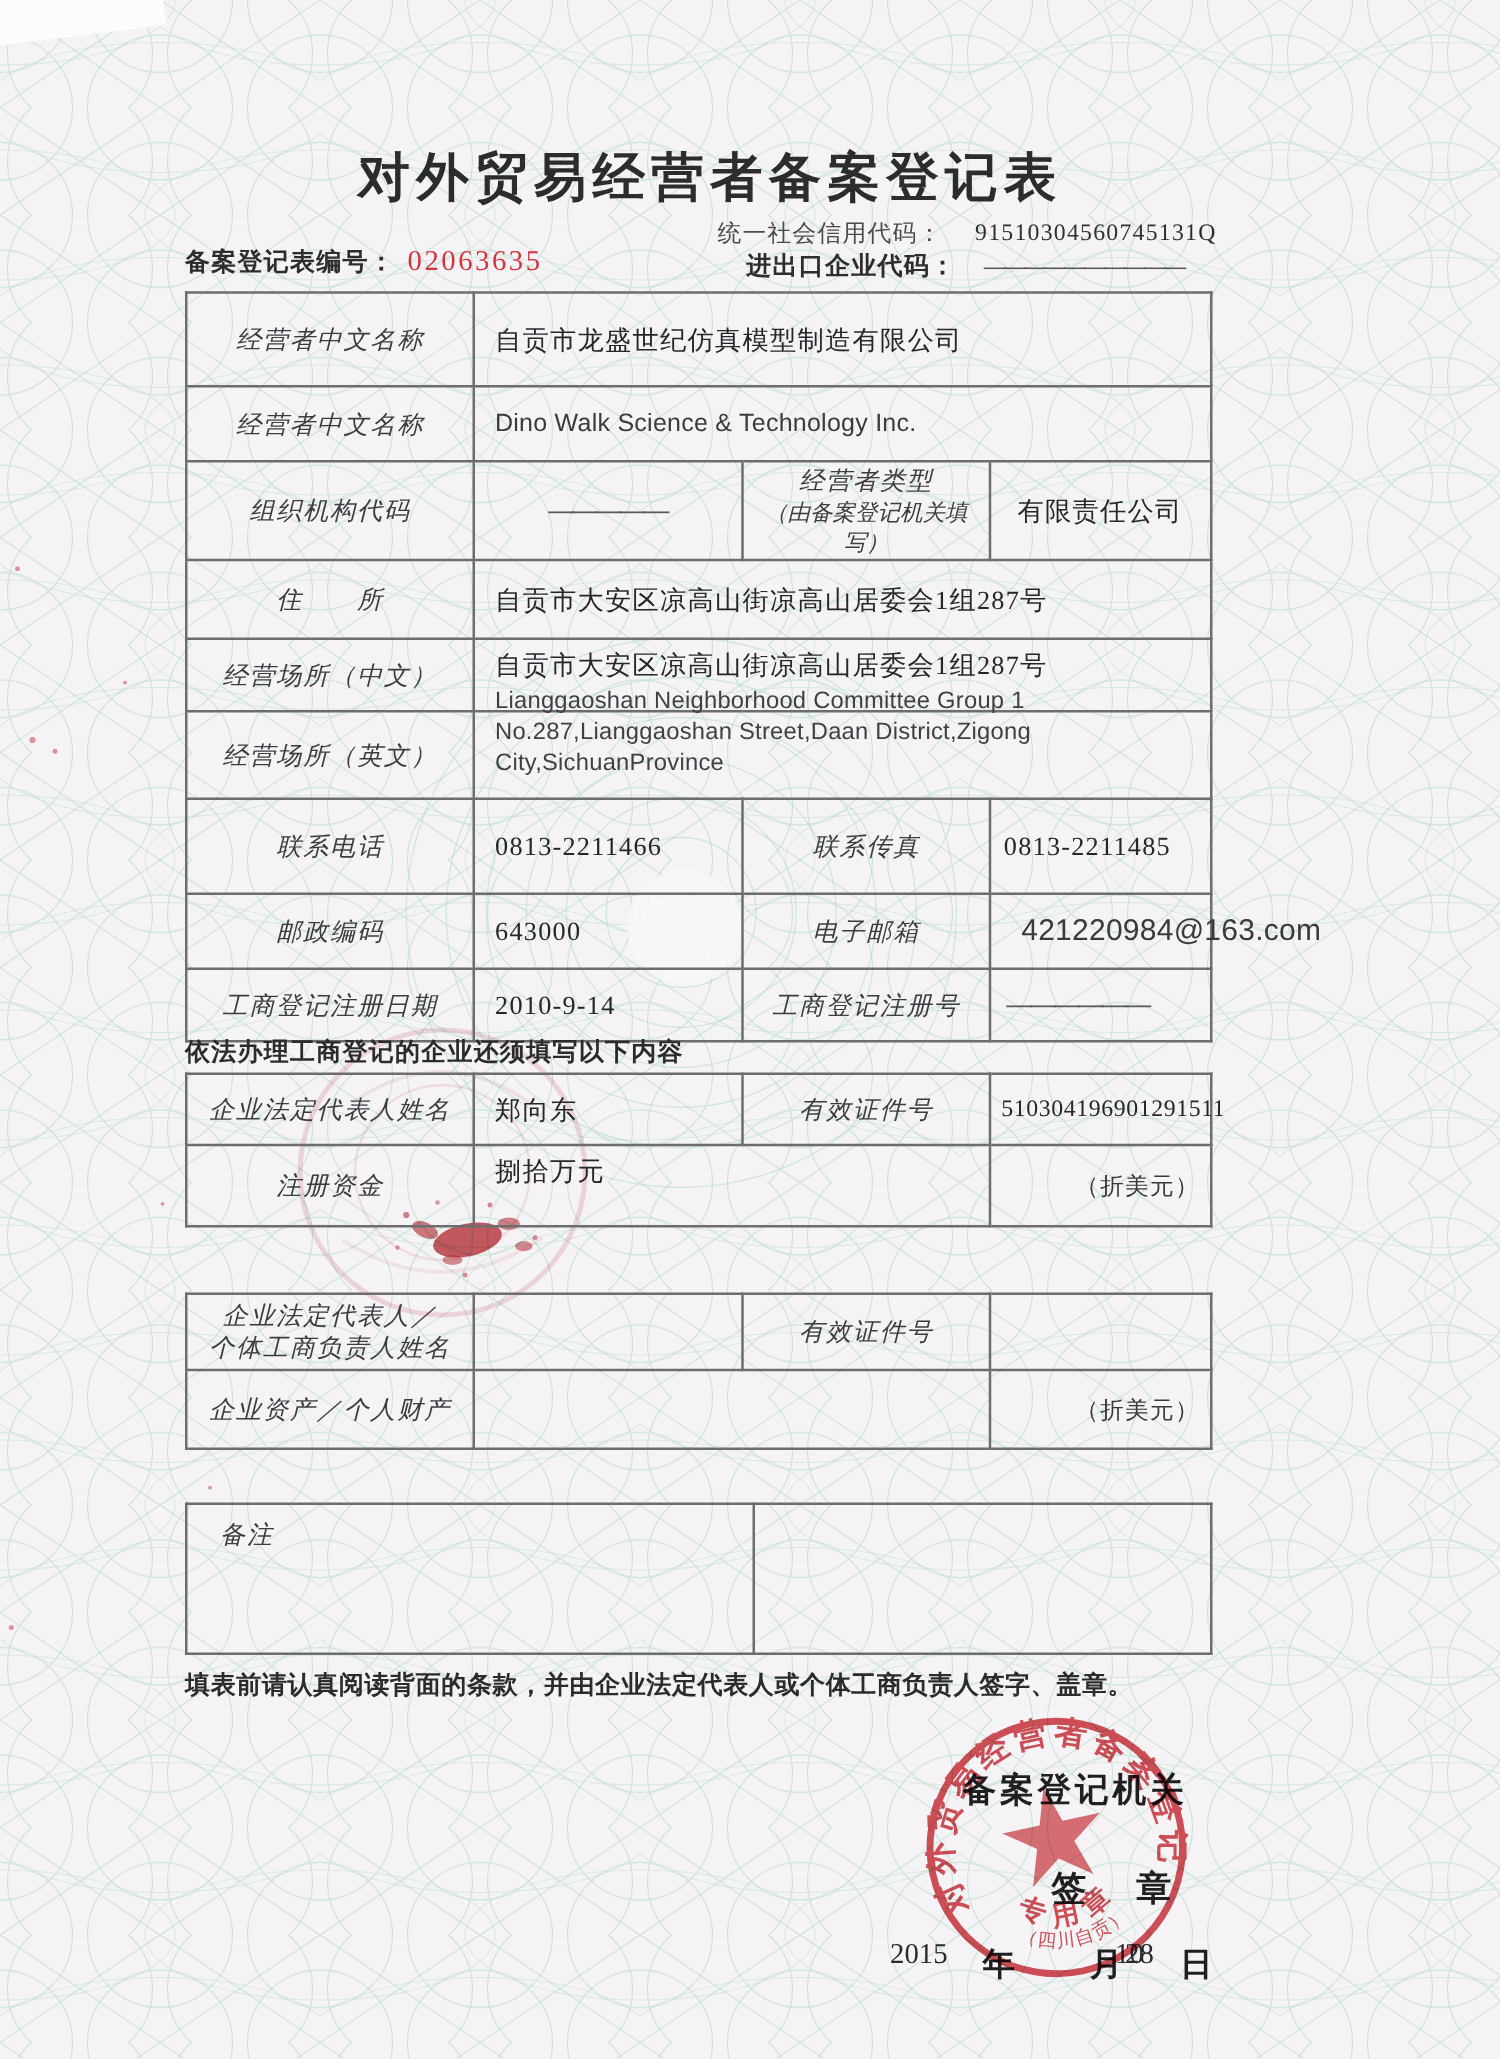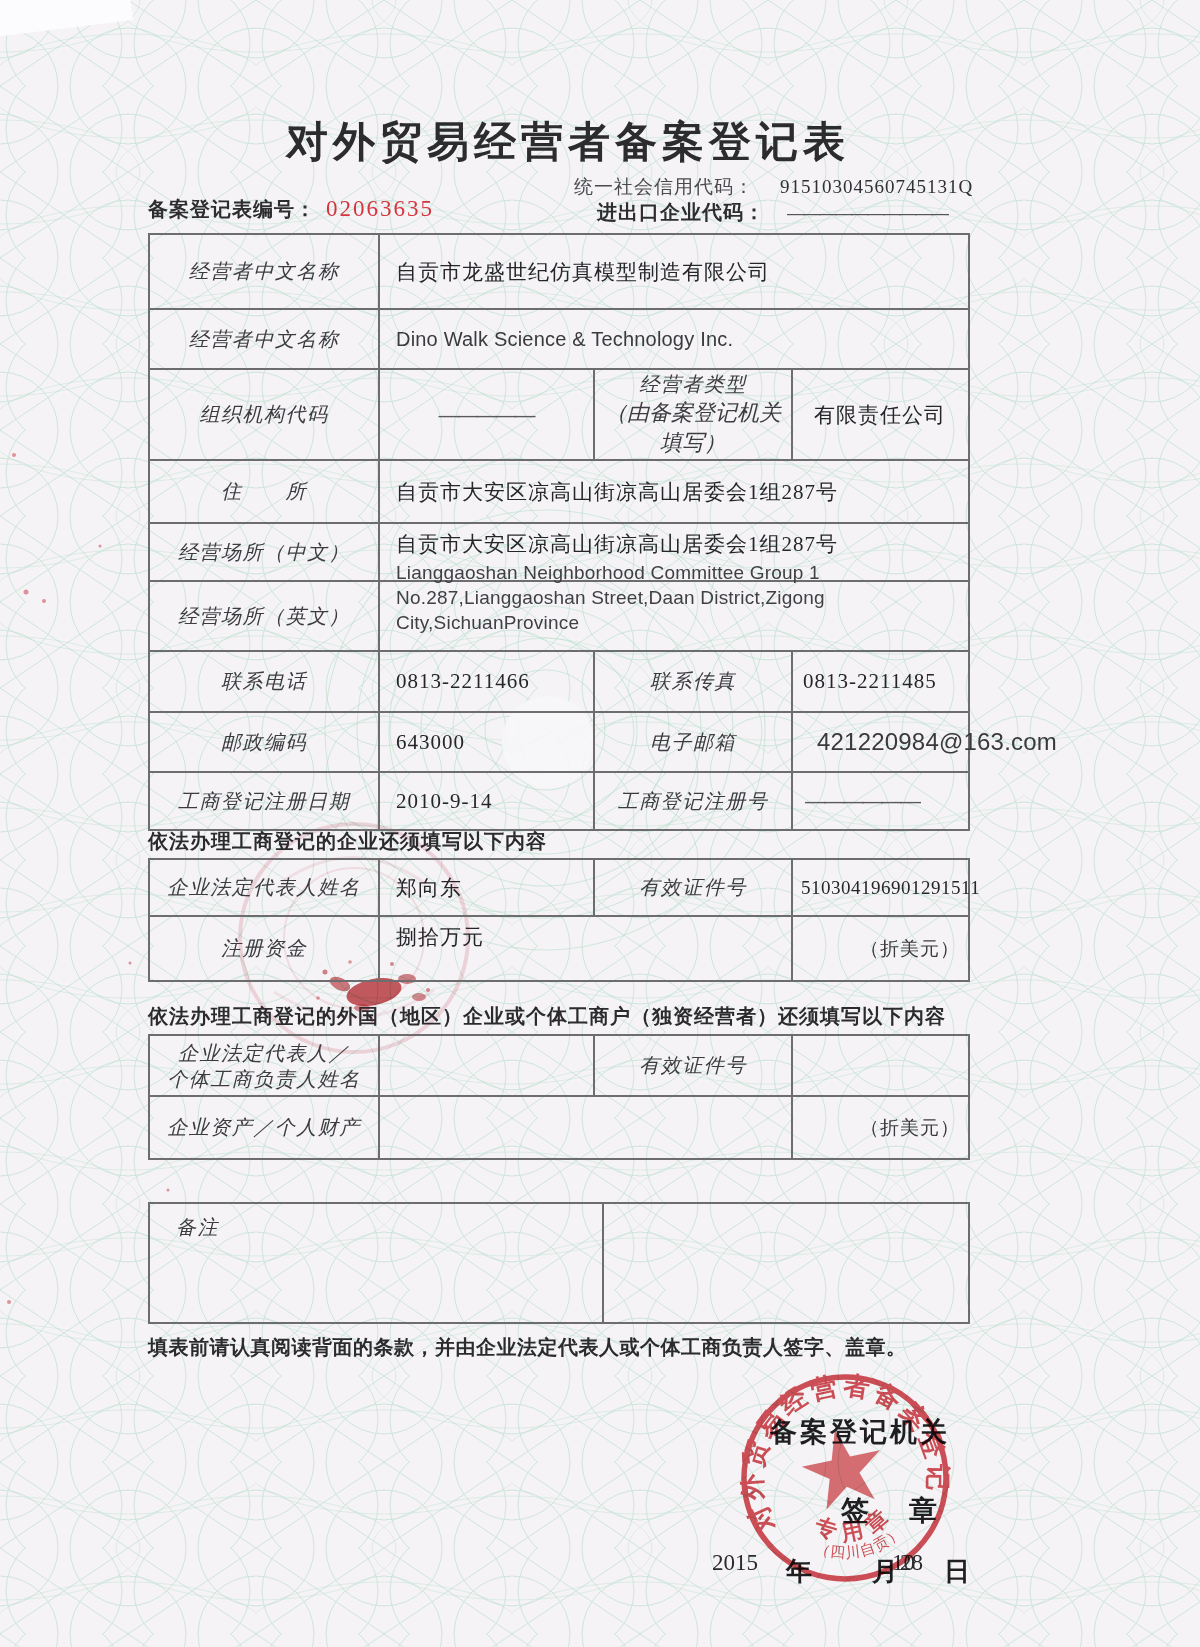--- a/index.html
+++ b/index.html
@@ -22,21 +22,21 @@
   .tbl{position:absolute;z-index:2;border-collapse:collapse;table-layout:fixed;background:transparent;}
   .tbl td{border:2px solid #6d6d70;overflow:visible;}
   .lbl{font-family:"Liberation Serif",serif;font-size:20px;color:#3c3c40;text-align:center;
        letter-spacing:1.5px;vertical-align:middle;font-style:italic;}
   .lbl-2line{white-space:pre-line;line-height:26px;}
   .val{font-family:"Liberation Serif",serif;font-size:21px;color:#26262a;padding-left:16px;
        letter-spacing:1px;vertical-align:middle;}
   .val-center{text-align:center;padding-left:0;}
   .val-sans{font-family:"Liberation Sans",sans-serif;font-size:20px;letter-spacing:0.2px;color:#3a3a3e;}
   .dash{color:#5a5a5e;letter-spacing:-2px;font-family:"Liberation Sans",sans-serif;}
-  .sublabel{display:block;font-size:22px;letter-spacing:0;}
+  .sublabel{display:block;font-size:18px;letter-spacing:0;}
   .toplabel{display:block;font-size:20px;}
   .en-addr{font-family:"Liberation Sans",sans-serif;font-size:19px;line-height:25px;color:#3f3f44;
            white-space:pre-line;margin-top:-23px;letter-spacing:0.2px;}
   .cn-top{vertical-align:top;padding-top:6px;}
   .note-cell{font-family:"Liberation Serif",serif;font-size:19px;color:#3a3a3e;text-align:right;
              padding-right:8px;vertical-align:middle;letter-spacing:1px;}
   .heading{font-size:20px;font-weight:bold;color:#2b2b2e;letter-spacing:1px;}
   .footer-note{font-size:20px;font-weight:bold;color:#2b2b2e;letter-spacing:0.5px;}
   .authority{font-size:27px;font-weight:bold;color:#1f1f22;letter-spacing:3px;}
   .sign-line{font-size:28px;font-weight:bold;color:#1f1f22;}
@@ -174,21 +174,21 @@
       <td class="val cn-top" colspan="3">自贡市大安区凉高山街凉高山居委会1组287号</td>
     </tr>
     <tr style="height:70px">
       <td class="lbl">经营场所（英文）</td>
       <td class="val" colspan="3" style="vertical-align:top">
         <div class="en-addr">Lianggaoshan Neighborhood Committee Group 1
 No.287,Lianggaoshan Street,Daan District,Zigong
 City,SichuanProvince</div>
       </td>
     </tr>
-    <tr style="height:61px">
+    <tr style="height:76px">
       <td class="lbl">联系电话</td>
       <td class="val">0813-2211466</td>
       <td class="lbl">联系传真</td>
       <td class="val" style="padding-left:10px">0813-2211485</td>
     </tr>
     <tr style="height:60px">
       <td class="lbl">邮政编码</td>
       <td class="val">643000</td>
       <td class="lbl">电子邮箱</td>
       <td class="val val-sans" style="padding-left:24px;font-size:24px">421220984@163.com</td>
@@ -219,21 +219,20 @@
       <td class="val" style="padding-left:8px;font-size:19px;letter-spacing:0.5px">510304196901291511</td>
     </tr>
     <tr style="height:65px">
       <td class="lbl">注册资金</td>
       <td class="val cn-top" colspan="2">捌拾万元</td>
       <td class="note-cell">（折美元）</td>
     </tr>
   </tbody>
     </table>
 
-  <div class="abs heading" style="left:148px;top:1003px;">依法办理工商登记的外国（地区）企业或个体工商户（独资经营者）还须填写以下内容</div>
 
   <table class="tbl" style="left:148px;top:1034px;width:820px;">
     <colgroup>
         <col style="width:230px">
         <col style="width:215px">
         <col style="width:198px">
         <col style="width:177px">
       </colgroup>
     <tbody>
         <tr style="height:61px">

